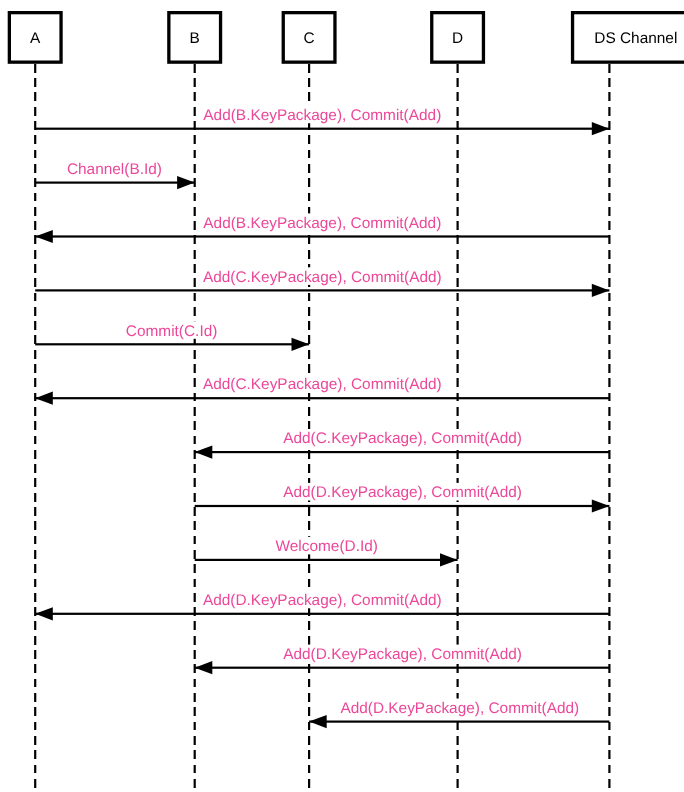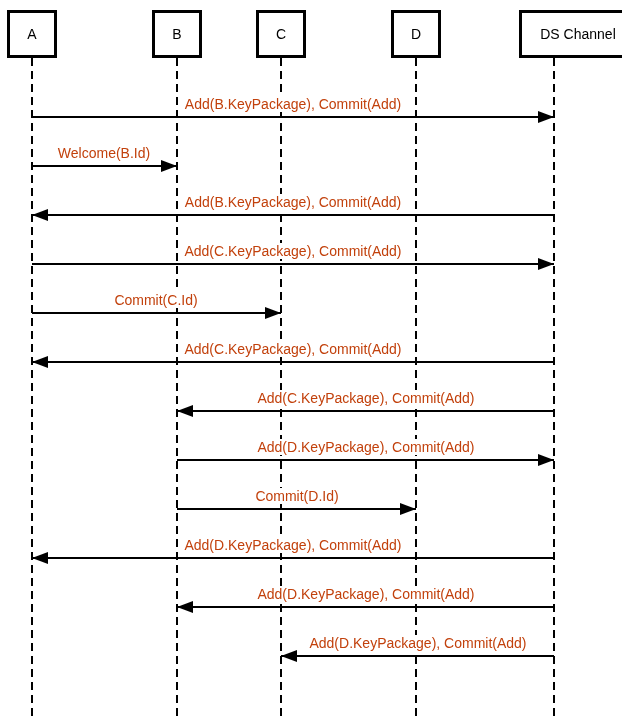--- a/index.html
+++ b/index.html
@@ -50,21 +50,21 @@
   }
   .msg-label {
     position: absolute;
     transform: translateX(-50%);
     background: #ffffff;
     padding: 0 4px;
     font-size: 14px;
     line-height: 16px;
     white-space: nowrap;
     z-index: 1;
-    color: #c2410c;
+    color: #ec4899;
   }
   .head-r {
     position: absolute;
     width: 0; height: 0;
     border-top: 6px solid transparent;
     border-bottom: 6px solid transparent;
     border-left: 16px solid #000000;
     z-index: 2;
   }
   .head-l {
@@ -100,21 +100,21 @@
   <div class="lifeline" style="left:31px;"></div>
   <div class="lifeline" style="left:176px;"></div>
   <div class="lifeline" style="left:280px;"></div>
   <div class="lifeline" style="left:415px;"></div>
   <div class="lifeline" style="left:553px;"></div>
 
   <div class="msg-label" style="left:293px; top:96px;">Add(B.KeyPackage), Commit(Add)</div>
   <div class="msg-line" style="left:32px;  top:116px; width:522px;"></div>
   <div class="head-r" style="left:538px; top:111px;"></div>
 
-  <div class="msg-label" style="left:104px; top:145px;">Welcome(B.Id)</div>
+  <div class="msg-label" style="left:104px; top:145px;">Channel(B.Id)</div>
   <div class="msg-line" style="left:32px;  top:165px; width:145px;"></div>
   <div class="head-r" style="left:161px; top:160px;"></div>
 
   <div class="msg-label" style="left:293px; top:194px;">Add(B.KeyPackage), Commit(Add)</div>
   <div class="msg-line" style="left:32px;  top:214px; width:522px;"></div>
   <div class="head-l" style="left:32px;  top:209px;"></div>
 
   <div class="msg-label" style="left:293px; top:243px;">Add(C.KeyPackage), Commit(Add)</div>
   <div class="msg-line" style="left:32px;  top:263px; width:522px;"></div>
   <div class="head-r" style="left:538px; top:258px;"></div>
@@ -128,21 +128,21 @@
   <div class="head-l" style="left:32px;  top:356px;"></div>
 
   <div class="msg-label" style="left:366px; top:390px;">Add(C.KeyPackage), Commit(Add)</div>
   <div class="msg-line" style="left:177px; top:410px; width:377px;"></div>
   <div class="head-l" style="left:177px; top:405px;"></div>
 
   <div class="msg-label" style="left:366px; top:439px;">Add(D.KeyPackage), Commit(Add)</div>
   <div class="msg-line" style="left:177px; top:459px; width:377px;"></div>
   <div class="head-r" style="left:538px; top:454px;"></div>
 
-  <div class="msg-label" style="left:297px; top:488px;">Commit(D.Id)</div>
+  <div class="msg-label" style="left:297px; top:488px;">Welcome(D.Id)</div>
   <div class="msg-line" style="left:177px; top:508px; width:239px;"></div>
   <div class="head-r" style="left:400px; top:503px;"></div>
 
   <div class="msg-label" style="left:293px; top:537px;">Add(D.KeyPackage), Commit(Add)</div>
   <div class="msg-line" style="left:32px;  top:557px; width:522px;"></div>
   <div class="head-l" style="left:32px;  top:552px;"></div>
 
   <div class="msg-label" style="left:366px; top:586px;">Add(D.KeyPackage), Commit(Add)</div>
   <div class="msg-line" style="left:177px; top:606px; width:377px;"></div>
   <div class="head-l" style="left:177px; top:601px;"></div>

